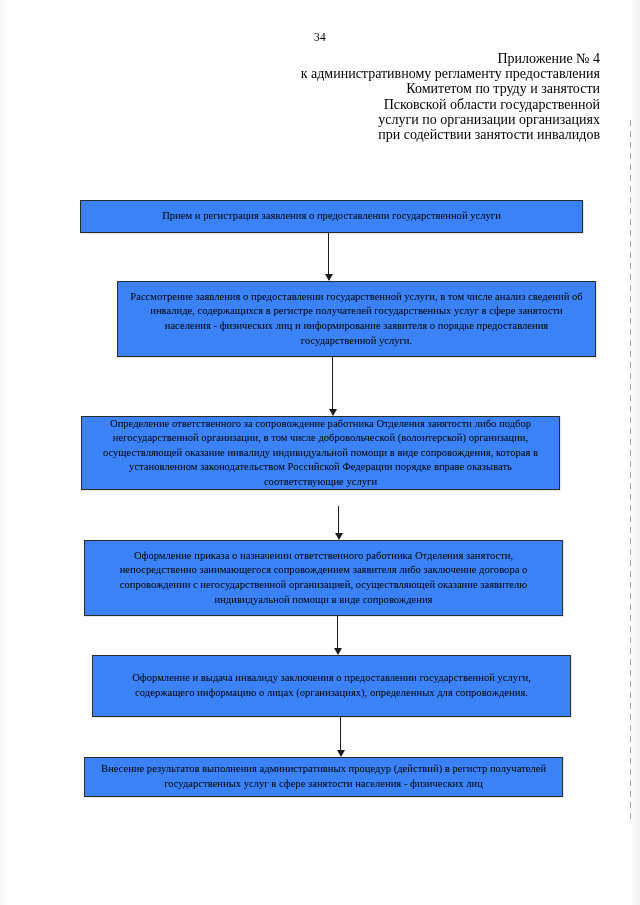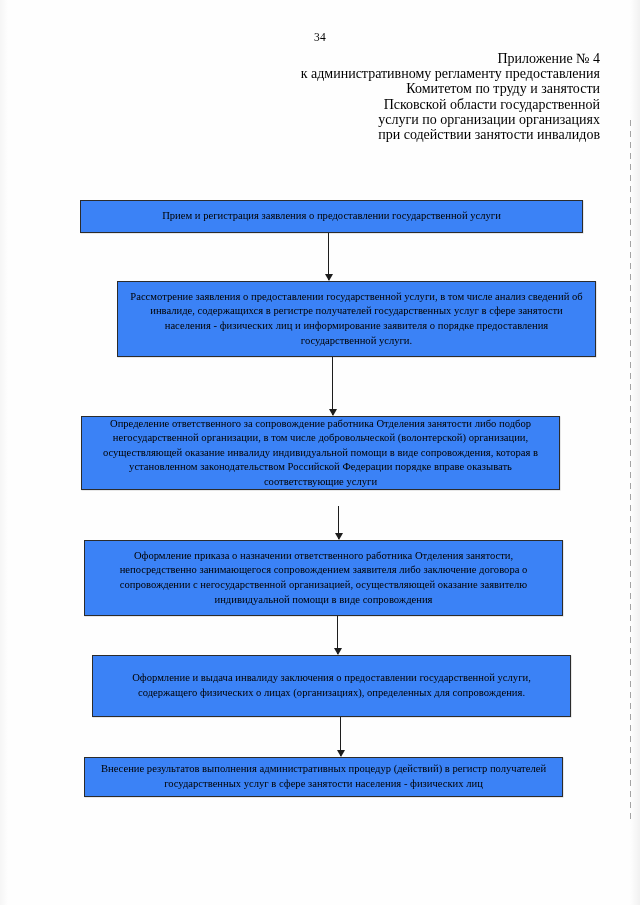--- a/index.html
+++ b/index.html
@@ -186,21 +186,21 @@
 
     <div class="connector" id="conn-3"></div>
 
     <div class="node" id="node-4">
       <p>Оформление приказа о назначении ответственного работника Отделения занятости, непосредственно занимающегося сопровождением заявителя либо заключение договора о сопровождении с негосударственной организацией, осуществляющей оказание заявителю индивидуальной помощи в виде сопровождения</p>
     </div>
 
     <div class="connector" id="conn-4"></div>
 
     <div class="node" id="node-5">
-      <p>Оформление и выдача инвалиду заключения о предоставлении государственной услуги, содержащего физических о лицах (организациях), определенных для сопровождения.</p>
+      <p>Оформление и выдача инвалиду заключения о предоставлении государственной услуги, содержащего информацию о лицах (организациях), определенных для сопровождения.</p>
     </div>
 
     <div class="connector" id="conn-5"></div>
 
     <div class="node" id="node-6">
       <p>Внесение результатов выполнения административных процедур (действий) в регистр получателей государственных услуг в сфере занятости населения - физических лиц</p>
     </div>
 
   </div>
 </div>

